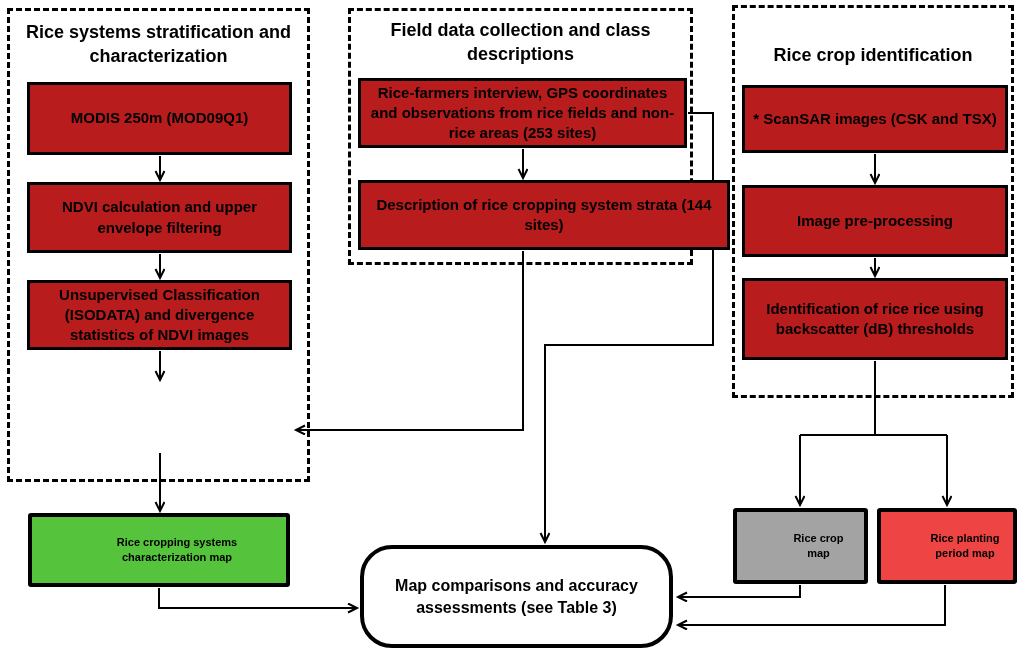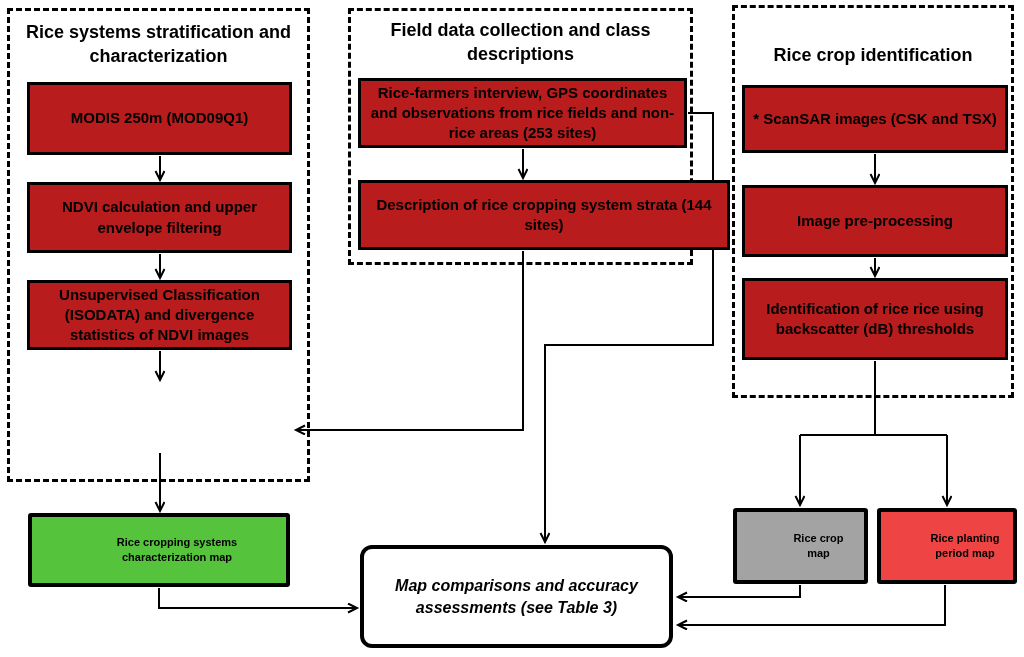--- a/index.html
+++ b/index.html
@@ -40,24 +40,23 @@
     line-height:1.35;
     padding:3px 8px;
   }
   .rounded{
     border-width:4px;
     border-radius:3px;
     font-size:11px;
     padding-left:44px;
   }
   .final{
-    border-radius:12px;
+    border-radius:32px;
     font-size:16px;
     padding:18px 18px;
-    font-style:italic;
   }
 </style>
 </head>
 <body>
 
 <div id="stage">
 
   <svg id="connectors" viewBox="0 0 1024 657" xmlns="http://www.w3.org/2000/svg">
     <defs>
       <marker id="ah" markerWidth="13" markerHeight="13" refX="10" refY="5" orient="auto" markerUnits="userSpaceOnUse">

